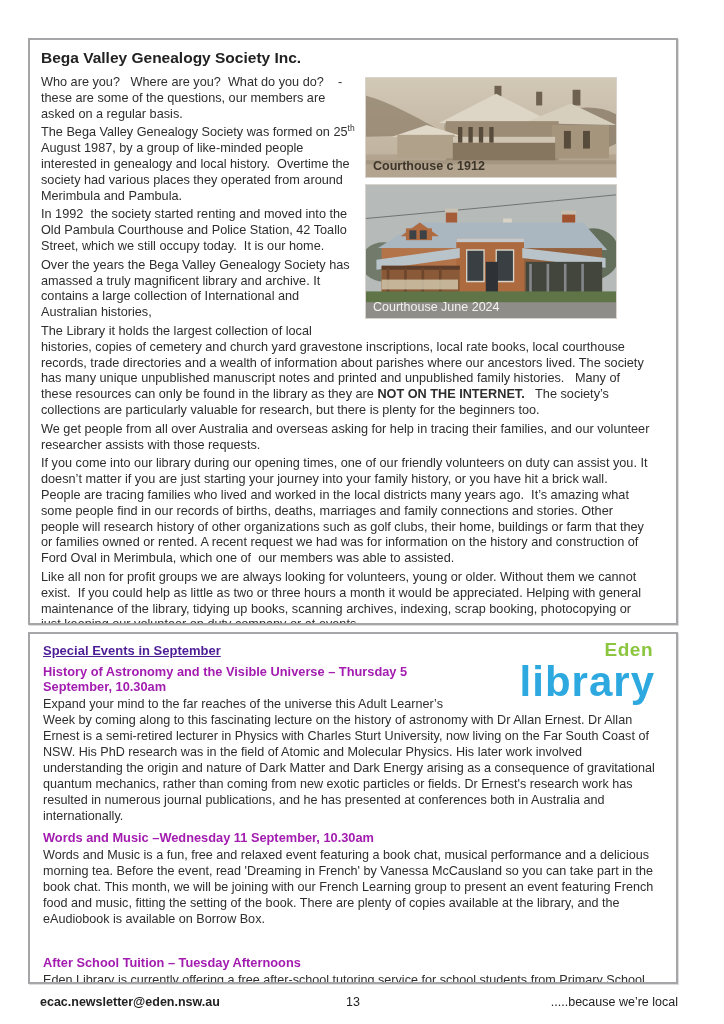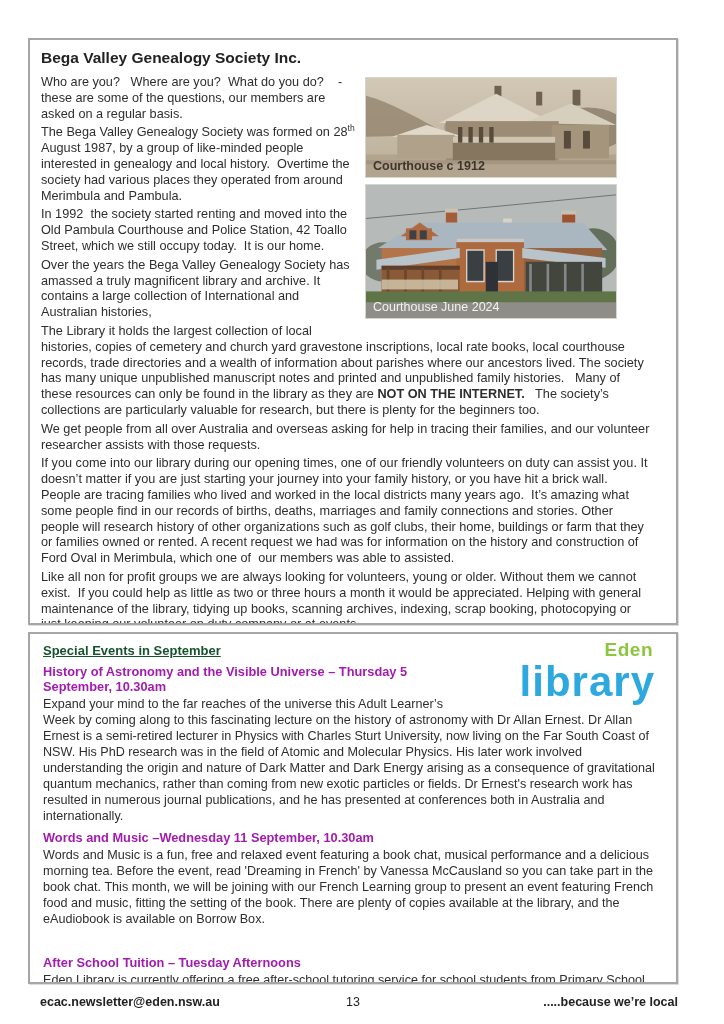--- a/index.html
+++ b/index.html
@@ -22,39 +22,39 @@
   .g-body sup{font-size:8.5px;line-height:0;}
   .photos{float:right;width:288px;margin:2px 0 6px 10px;}
   .photo{position:relative;width:252px;border:1px solid #d8d4cd;box-sizing:border-box;overflow:hidden;}
   .photo.one{height:101px;margin-bottom:6px;}
   .photo.two{height:135px;}
   .photo svg{display:block;width:100%;height:100%;}
   .caption{position:absolute;left:7px;bottom:4px;font-size:12.5px;}
   .caption.dark{color:#3d352a;font-weight:bold;}
   .caption.light{color:#f2f2ee;}
 
-  .e-heading{font-size:13px;font-weight:bold;text-decoration:underline;margin:2px 0 6px 0;color:#14532d;}
+  .e-heading{font-size:13px;font-weight:bold;text-decoration:underline;margin:2px 0 6px 0;color:#4c1d95;}
   .e-sub{font-size:12.8px;font-weight:bold;margin:6px 0 2px 0;color:#a21caf;}
   .e-sub.gap{margin-top:28px;}
   .e-body{font-size:12.6px;line-height:16px;margin:0 0 2px 0;}
 
   .eden-logo{position:relative;float:right;width:186px;height:60px;margin:0 2px 4px 14px;}
   .eden-logo .lib{
     position:absolute;right:6px;bottom:-2px;font-size:42px;line-height:42px;
     color:#2ea9e0;font-weight:600;letter-spacing:1px;
   }
   .eden-logo .eden{
     position:absolute;right:8px;top:-2px;font-size:19px;
     color:#8cc63e;font-weight:bold;letter-spacing:.5px;
   }
 
   .footer{position:absolute;left:28px;top:995px;width:650px;font-size:12.5px;color:#222;}
   .footer .left{position:absolute;left:12px;font-weight:bold;}
   .footer .center{position:absolute;left:0;right:0;text-align:center;}
-  .footer .right{position:absolute;right:0;font-weight:bold;}
+  .footer .right{position:absolute;right:0;font-weight:normal;}
 </style>
 </head>
 <body>
 
 <div class="page">
 
   <section class="panel" id="panel-genealogy">
     <h1 class="g-title">Bega Valley Genealogy Society Inc.</h1>
 
     <div class="g-body">
@@ -133,21 +133,21 @@
               <rect x="248" y="80" width="3" height="30" fill="#84878a"></rect>
             <rect x="138" y="78" width="14" height="32" fill="#2e3236"></rect>
             <rect x="0" y="108" width="288" height="12" fill="#5f7548"></rect>
             <rect x="0" y="119" width="288" height="16" fill="#8f8d88"></rect>
           </svg>
           <div class="caption light">Courthouse June 2024</div>
         </div>
       </div>
 
       <p>Who are you?   Where are you?  What do you do?    - these are some of the questions, our members are asked on a regular basis.</p>
-      <p><span>The Bega Valley Genealogy Society was formed on 28</span><sup>th</sup><span> August 1987, by a group of like-minded people interested in genealogy and local history.  Overtime the society had various places they operated from around Merimbula and Pambula.</span></p>
+      <p><span>The Bega Valley Genealogy Society was formed on 25</span><sup>th</sup><span> August 1987, by a group of like-minded people interested in genealogy and local history.  Overtime the society had various places they operated from around Merimbula and Pambula.</span></p>
       <p>In 1992  the society started renting and moved into the Old Pambula Courthouse and Police Station, 42 Toallo Street, which we still occupy today.  It is our home.</p>
       <p>Over the years the Bega Valley Genealogy Society has amassed a truly magnificent library and archive. It contains a large collection of International and Australian histories,</p>
       <p><span>The Library it holds the largest collection of local histories, copies of cemetery and church yard gravestone inscriptions, local rate books, local courthouse records, trade directories and a wealth of information about parishes where our ancestors lived. The society has many unique unpublished manuscript notes and printed and unpublished family histories.   Many of these resources can only be found in the library as they are </span><b>NOT ON THE INTERNET.</b><span>   The society’s collections are particularly valuable for research, but there is plenty for the beginners too.</span></p>
       <p>We get people from all over Australia and overseas asking for help in tracing their families, and our volunteer researcher assists with those requests.</p>
       <p>If you come into our library during our opening times, one of our friendly volunteers on duty can assist you. It doesn’t matter if you are just starting your journey into your family history, or you have hit a brick wall.   People are tracing families who lived and worked in the local districts many years ago.  It’s amazing what some people find in our records of births, deaths, marriages and family connections and stories. Other people will research history of other organizations such as golf clubs, their home, buildings or farm that they or families owned or rented. A recent request we had was for information on the history and construction of Ford Oval in Merimbula, which one of  our members was able to assisted.</p>
       <p>Like all non for profit groups we are always looking for volunteers, young or older. Without them we cannot exist.  If you could help as little as two or three hours a month it would be appreciated. Helping with general maintenance of the library, tidying up books, scanning archives, indexing, scrap booking, photocopying or just keeping our volunteer on duty company or at events.</p>
 
     </div>
   </section>
 

